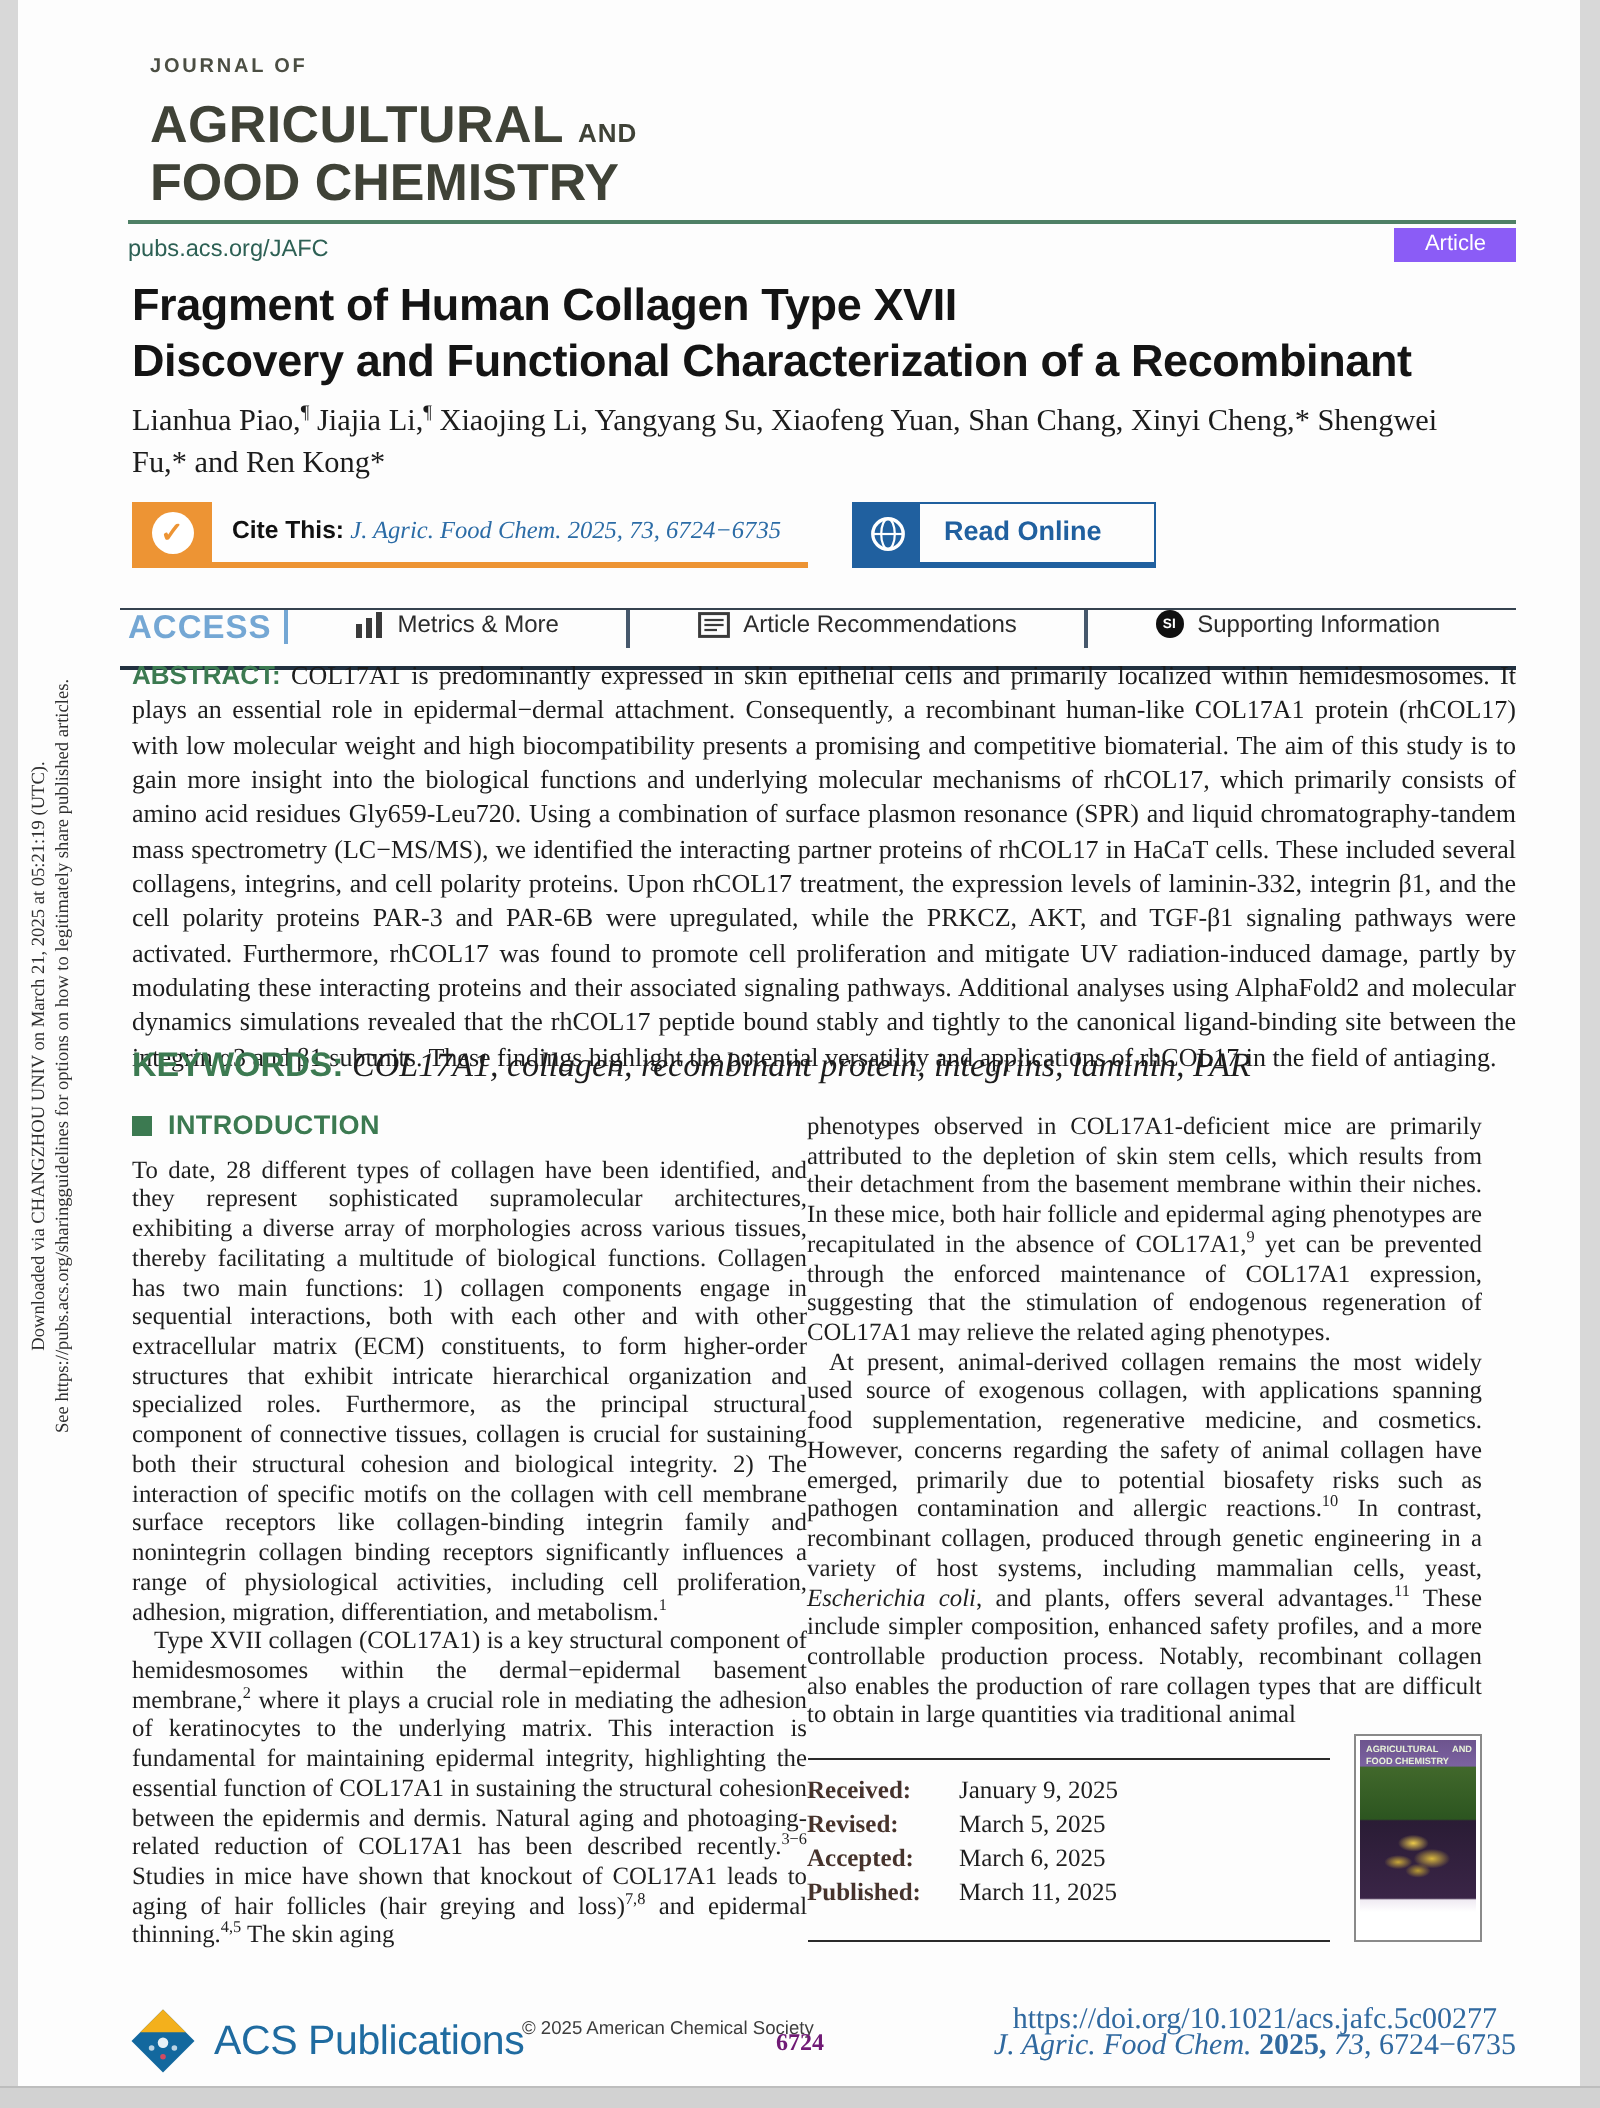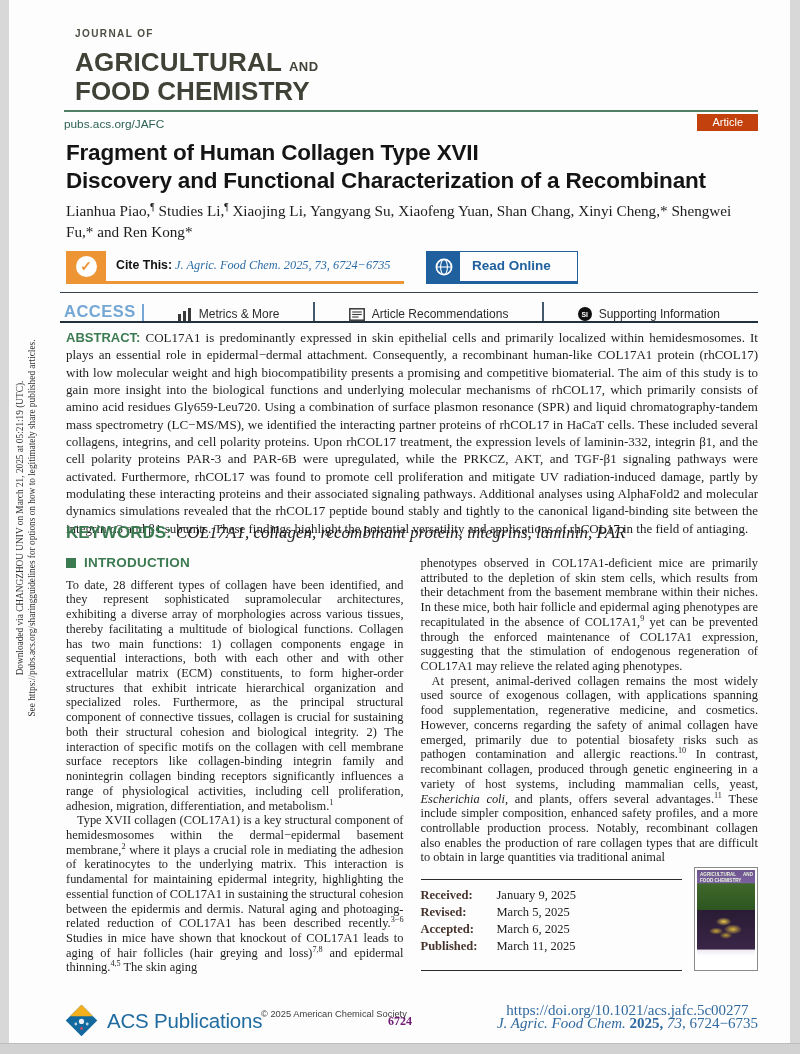--- a/index.html
+++ b/index.html
@@ -19,21 +19,21 @@
   .masthead { position:absolute; left:75px; top:28px; color:#3f4237; font-family:"Liberation Sans", sans-serif; }
   .masthead .kicker { font-size:10px; font-weight:bold; letter-spacing:1.4px; color:#4b4e43; }
   .masthead .l1 { font-size:26px; font-weight:800; letter-spacing:0.2px; margin-top:8px; }
   .masthead .l1 .and { font-size:13px; font-weight:600; letter-spacing:0.5px; }
   .masthead .l2 { font-size:26px; font-weight:800; margin-top:-2px; }
 
   .pubsrow { position:absolute; left:64px; top:110px; width:694px; }
   .pubsrow .rule { height:2px; background:#4f8066; }
   .pubsrow .row { display:flex; justify-content:space-between; align-items:flex-start; margin-top:2px; }
   .pubsite { font-family:"Liberation Sans", sans-serif; font-size:11.8px; color:#2d6054; padding-top:3px; }
-  .badge { font-family:"Liberation Sans", sans-serif; font-size:11px; color:#ffffff; background:#c2410c;
+  .badge { font-family:"Liberation Sans", sans-serif; font-size:11px; color:#ffffff; background:#8b5cf6;
     padding:2px 15px 3px; }
 
   .title { position:absolute; left:66px; top:139px; width:694px;
     font-family:"Liberation Sans", sans-serif; font-size:22.5px; line-height:28px; font-weight:bold; color:#141414; letter-spacing:-0.2px; }
   .authors { position:absolute; left:66px; top:200px; width:676px;
     font-size:15.2px; line-height:21px; color:#1c1c1c; }
   .authors sup { font-size:9.5px; line-height:0; vertical-align:super; }
 
   
   .cite-row { position:absolute; left:66px; top:251px; width:692px; display:flex; align-items:stretch; }
@@ -43,41 +43,41 @@
     font-family:"Liberation Sans", sans-serif; font-weight:900; font-size:14px; line-height:21px; text-align:center; }
   .cite-text { padding:7px 8px 6px 10px; font-size:12.3px; white-space:nowrap; color:#111; }
   .cite-text .lbl { font-family:"Liberation Sans", sans-serif; font-weight:bold; }
   .cite-text .ref { color:#2c6ca6; font-style:italic; }
   .read-box { display:flex; align-items:stretch; margin-left:22px; border:1.5px solid #20609f; border-bottom:3px solid #20609f; height:33px; }
   .read-ico { width:33px; background:#20609f; display:flex; align-items:center; justify-content:center; }
   .read-text { padding:6px 26px 0 12px; font-family:"Liberation Sans", sans-serif; font-weight:bold;
     font-size:13.5px; color:#20609f; }
 
   
-  .access { position:absolute; left:60px; top:292px; width:698px; height:31px;
+  .access { position:absolute; left:60px; top:304px; width:698px; height:31px;
     border-top:1.3px solid #35424f; border-bottom:2.4px solid #223140;
-    display:flex; align-items:flex-end; font-family:"Liberation Sans", sans-serif; padding:0 4px; }
+    display:flex; align-items:flex-start; font-family:"Liberation Sans", sans-serif; padding:0 4px; }
   .access .acc { font-size:16.5px; font-weight:bold; color:#74a7d4; letter-spacing:0.5px; }
   .access .accbar { width:2px; height:17px; background:#74a7d4; margin-left:6px; }
   .access .item { display:flex; align-items:center; gap:7px; font-size:12px; color:#2c2c2c; }
   .access .sep { width:1.3px; height:19px; background:#46586c; }
   .si-circle { width:14px; height:14px; border-radius:50%; background:#101010; color:#fff;
     font-size:6.8px; font-weight:bold; display:flex; align-items:center; justify-content:center; }
   .spread { flex:1; }
 
   
   .abstract { position:absolute; left:66px; top:329px; width:692px;
     font-size:13px; line-height:17.35px; text-align:justify; color:#1d1d1d; }
   .abstract .lbl { font-family:"Liberation Sans", sans-serif; font-weight:bold; color:#3c7a51; }
   .keywords { position:absolute; left:66px; top:523px; width:692px; font-size:17px; color:#1d1d1d; }
   .keywords .lbl { font-family:"Liberation Sans", sans-serif; font-weight:bold; color:#3c7a51; }
   .keywords .kw { font-style:italic; }
 
   
-  .columns { position:absolute; left:66px; top:556px; width:692px; display:flex; gap:17px; }
+  .columns { position:absolute; left:66px; top:556px; width:692px; display:flex; }
   .col { width:337.5px; font-size:12.4px; line-height:14.72px; text-align:justify; color:#1e1e1e; }
   .col sup { font-size:8.2px; line-height:0; vertical-align:super; }
   .col .seg-i { font-style:italic; }
   .sec-head { display:flex; align-items:center; gap:8px; font-family:"Liberation Sans", sans-serif;
     font-size:13.5px; font-weight:bold; color:#3c7a51; margin-bottom:7px; letter-spacing:0.2px; }
   .sec-head .sq { width:10px; height:10px; background:#3c7a51; }
   .p-ind { text-indent:11px; }
 
   
   .pub-row { display:flex; margin-top:14px; }
@@ -132,21 +132,21 @@
       <span class="pubsite">pubs.acs.org/JAFC</span>
       <span class="badge">Article</span>
     </div>
   </div>
 
   <h1 class="title">
     <div>Fragment of Human Collagen Type XVII</div>
     <div>Discovery and Functional Characterization of a Recombinant</div>
   </h1>
 
-  <div class="authors"><span>Lianhua Piao,</span><sup>¶</sup><span> Studies Li,</span><sup>¶</sup><span> Xiaojing Li, Yangyang Su, Xiaofeng Yuan, Shan Chang, Xinyi Cheng,* Shengwei Fu,* and Ren Kong*</span></div>
+  <div class="authors"><span>Lianhua Piao,</span><sup>¶</sup><span> Jiajia Li,</span><sup>¶</sup><span> Xiaojing Li, Yangyang Su, Xiaofeng Yuan, Shan Chang, Xinyi Cheng,* Shengwei Fu,* and Ren Kong*</span></div>
 
   <div class="cite-row">
     <div class="cite-box">
       <div class="cite-ico">
         <div class="check-circle">✓</div>
       </div>
       <div class="cite-text">
         <span class="lbl">Cite This:</span>
         <span class="ref">J. Agric. Food Chem. 2025, 73, 6724−6735</span>
       </div>

